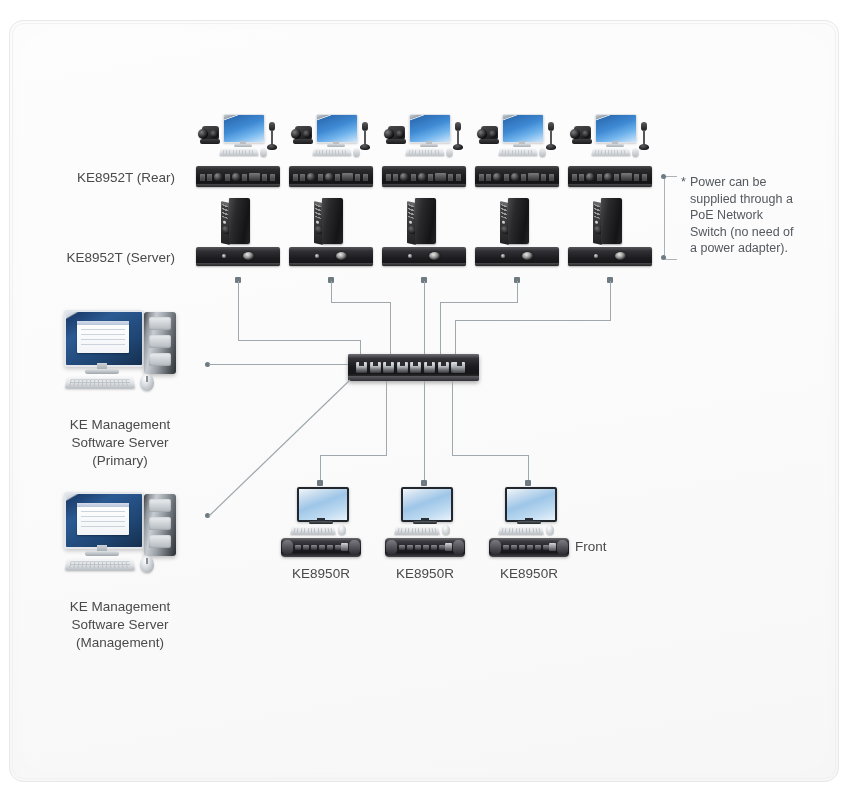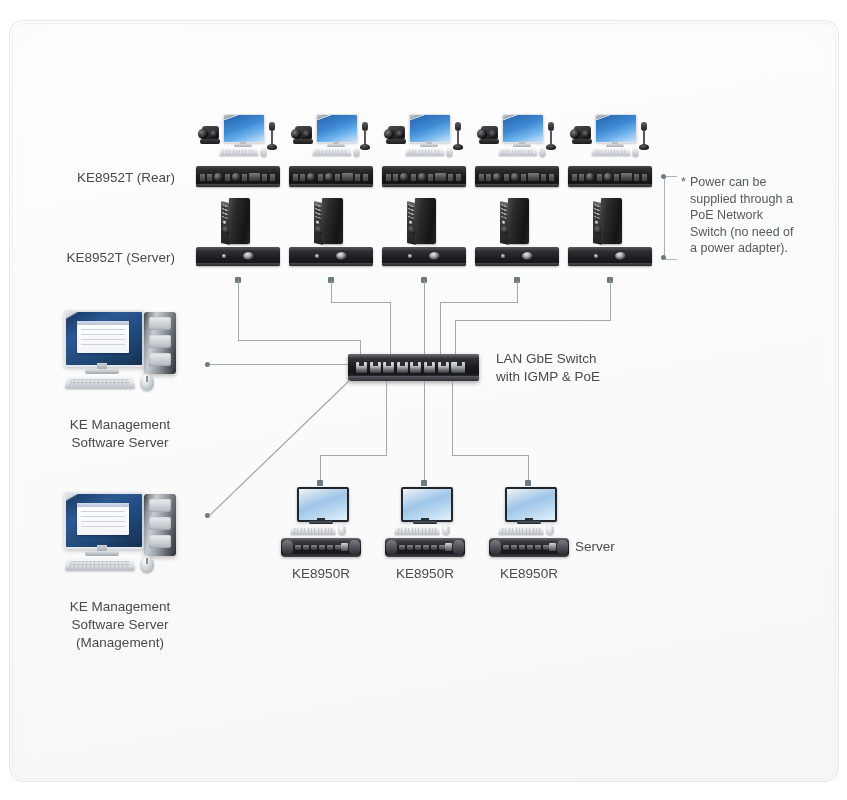--- a/index.html
+++ b/index.html
@@ -695,40 +695,39 @@
         <i class="rj"></i>
         <i class="rj"></i>
       <i class="rj"></i>
         <i class="rj"></i>
         <i class="rj"></i>
         <i class="rj"></i>
     </div>
     <div class="uplink"></div>
     <div class="botedge"></div>
   </div>
-  <div class="lbl" style="left:496px; top:350px; width:160px;">LAN GbE Switch</div>
-  <div class="lbl" style="left:496px; top:368px; width:160px;">with IGMP &amp; PoE</div>
 
   <div class="srv" style="left:64px; top:310px;">
     <div class="mon">
         <div class="win"></div>
       </div>
     <div class="monstand"></div>
     <div class="monbase"></div>
     <div class="tower">
       <div class="t-face"></div>
       <div class="slot" style="top:5px;"></div>
       <div class="slot" style="top:23px;"></div>
       <div class="slot" style="top:41px;"></div>
     </div>
     <div class="kb"></div>
     <div class="mouse"></div>
   </div>
   <div class="lbl center" style="left:40px; top:416px; width:160px;">KE Management</div>
   <div class="lbl center" style="left:40px; top:434px; width:160px;">Software Server</div>
+  <div class="lbl center" style="left:40px; top:452px; width:160px;">(Primary)</div>
 
   <div class="srv" style="left:64px; top:492px;">
     <div class="mon">
         <div class="win"></div>
       </div>
     <div class="monstand"></div>
     <div class="monbase"></div>
     <div class="tower">
       <div class="t-face"></div>
       <div class="slot" style="top:5px;"></div>
@@ -822,15 +821,15 @@
           <i class="sp"></i>
           <i class="sp"></i>
           <i class="sp"></i>
         </div>
       <div class="blk"></div>
       <div class="ear-r"></div>
     </div>
   </div>
   <div class="lbl center" style="left:489px; top:565px; width:80px;">KE8950R</div>
 
-  <div class="lbl" style="left:575px; top:538px; width:60px;">Server</div>
+  <div class="lbl" style="left:575px; top:538px; width:60px;">Front</div>
 
 </div>
 
 </body></html>

